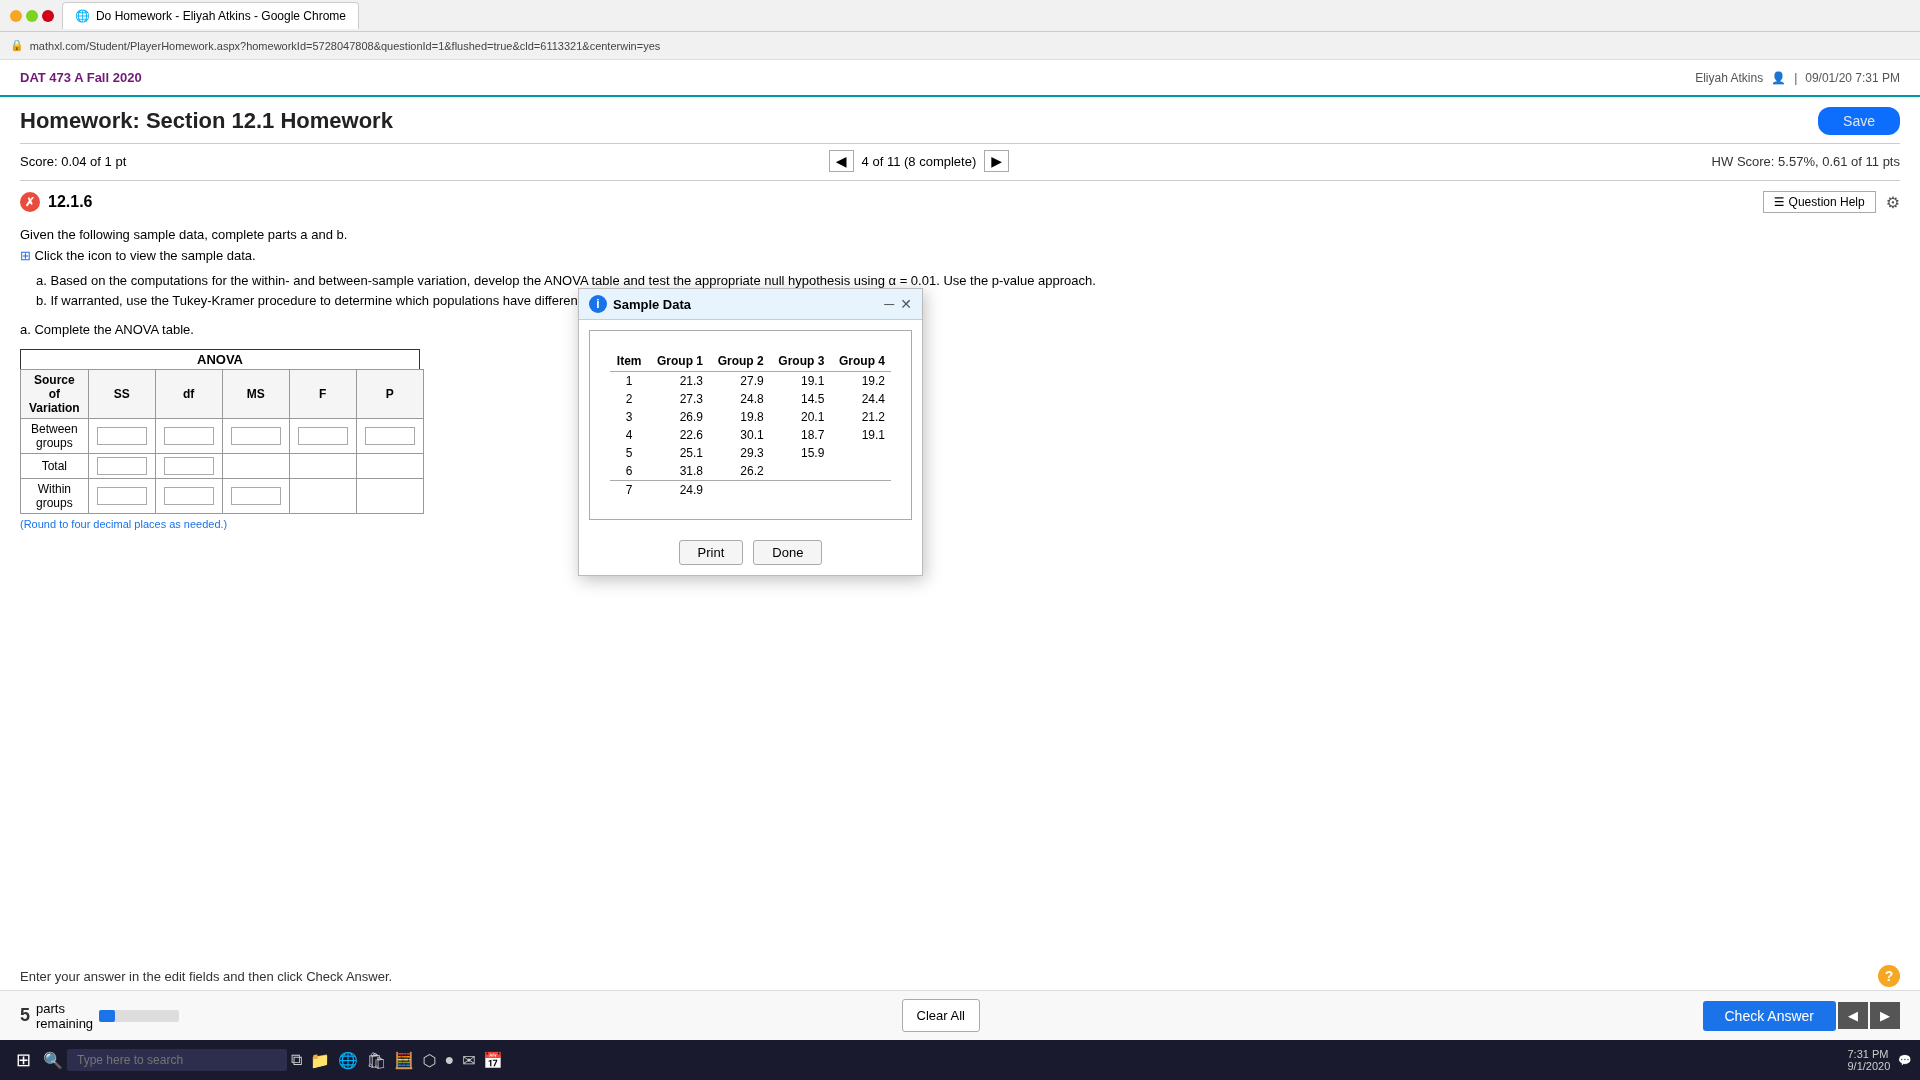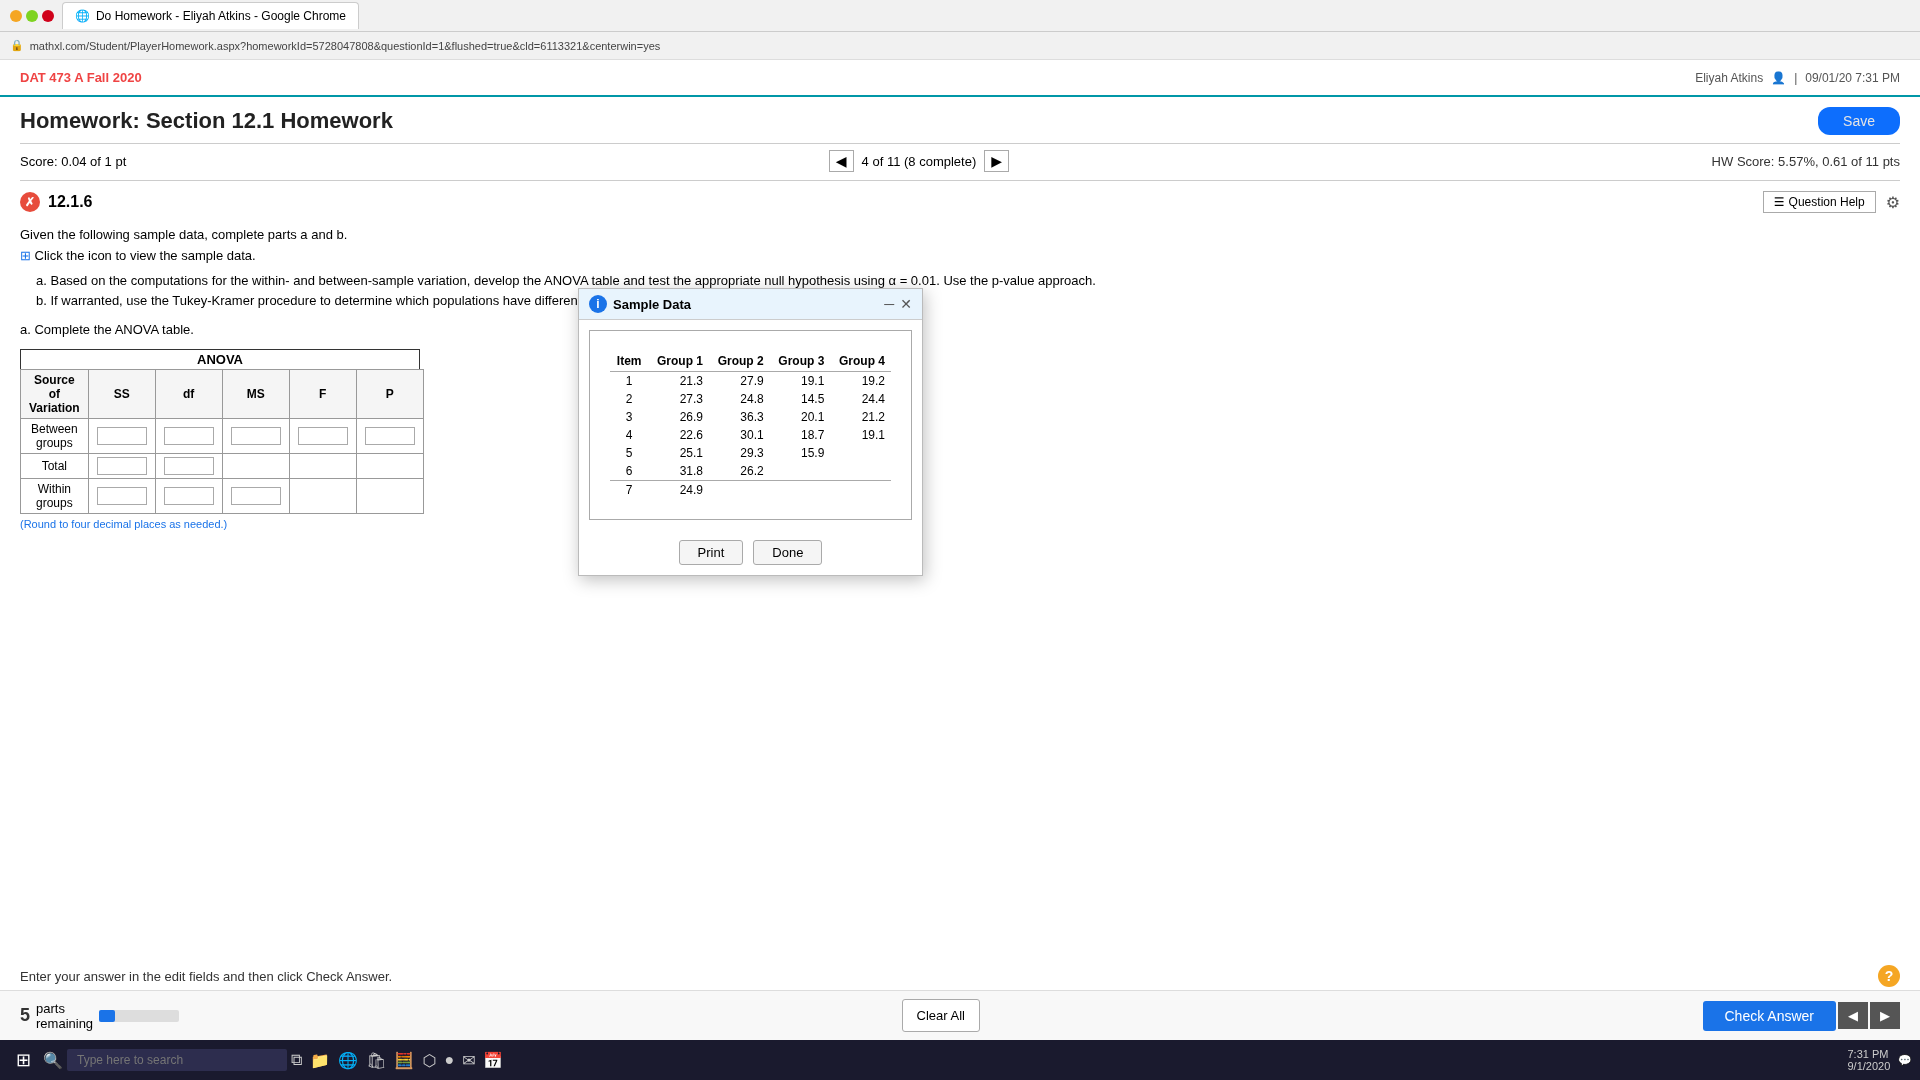--- a/index.html
+++ b/index.html
@@ -47,21 +47,21 @@
 
     
     .top-nav {
       background: #fff;
       border-bottom: 2px solid #0097a7;
       padding: 10px 20px;
       display: flex;
       justify-content: space-between;
       align-items: center;
     }
-    .course-title { font-size: 13px; font-weight: bold; color: #ef4444; }
+    .course-title { font-size: 13px; font-weight: bold; color: #701a75; }
     .user-info { font-size: 12px; color: #555; display: flex; align-items: center; gap: 8px; }
 
     
     .main-content {
       padding: 10px 20px;
       background: #fff;
     }
     .hw-header {
       display: flex;
       justify-content: space-between;
@@ -437,21 +437,21 @@
             <tr>
               <td>2</td>
               <td>27.3</td>
               <td>24.8</td>
               <td>14.5</td>
               <td>24.4</td>
             </tr>
             <tr>
               <td>3</td>
               <td>26.9</td>
-              <td>36.3</td>
+              <td>19.8</td>
               <td>20.1</td>
               <td>21.2</td>
             </tr>
             <tr>
               <td>4</td>
               <td>22.6</td>
               <td>30.1</td>
               <td>18.7</td>
               <td>19.1</td>
             </tr>

